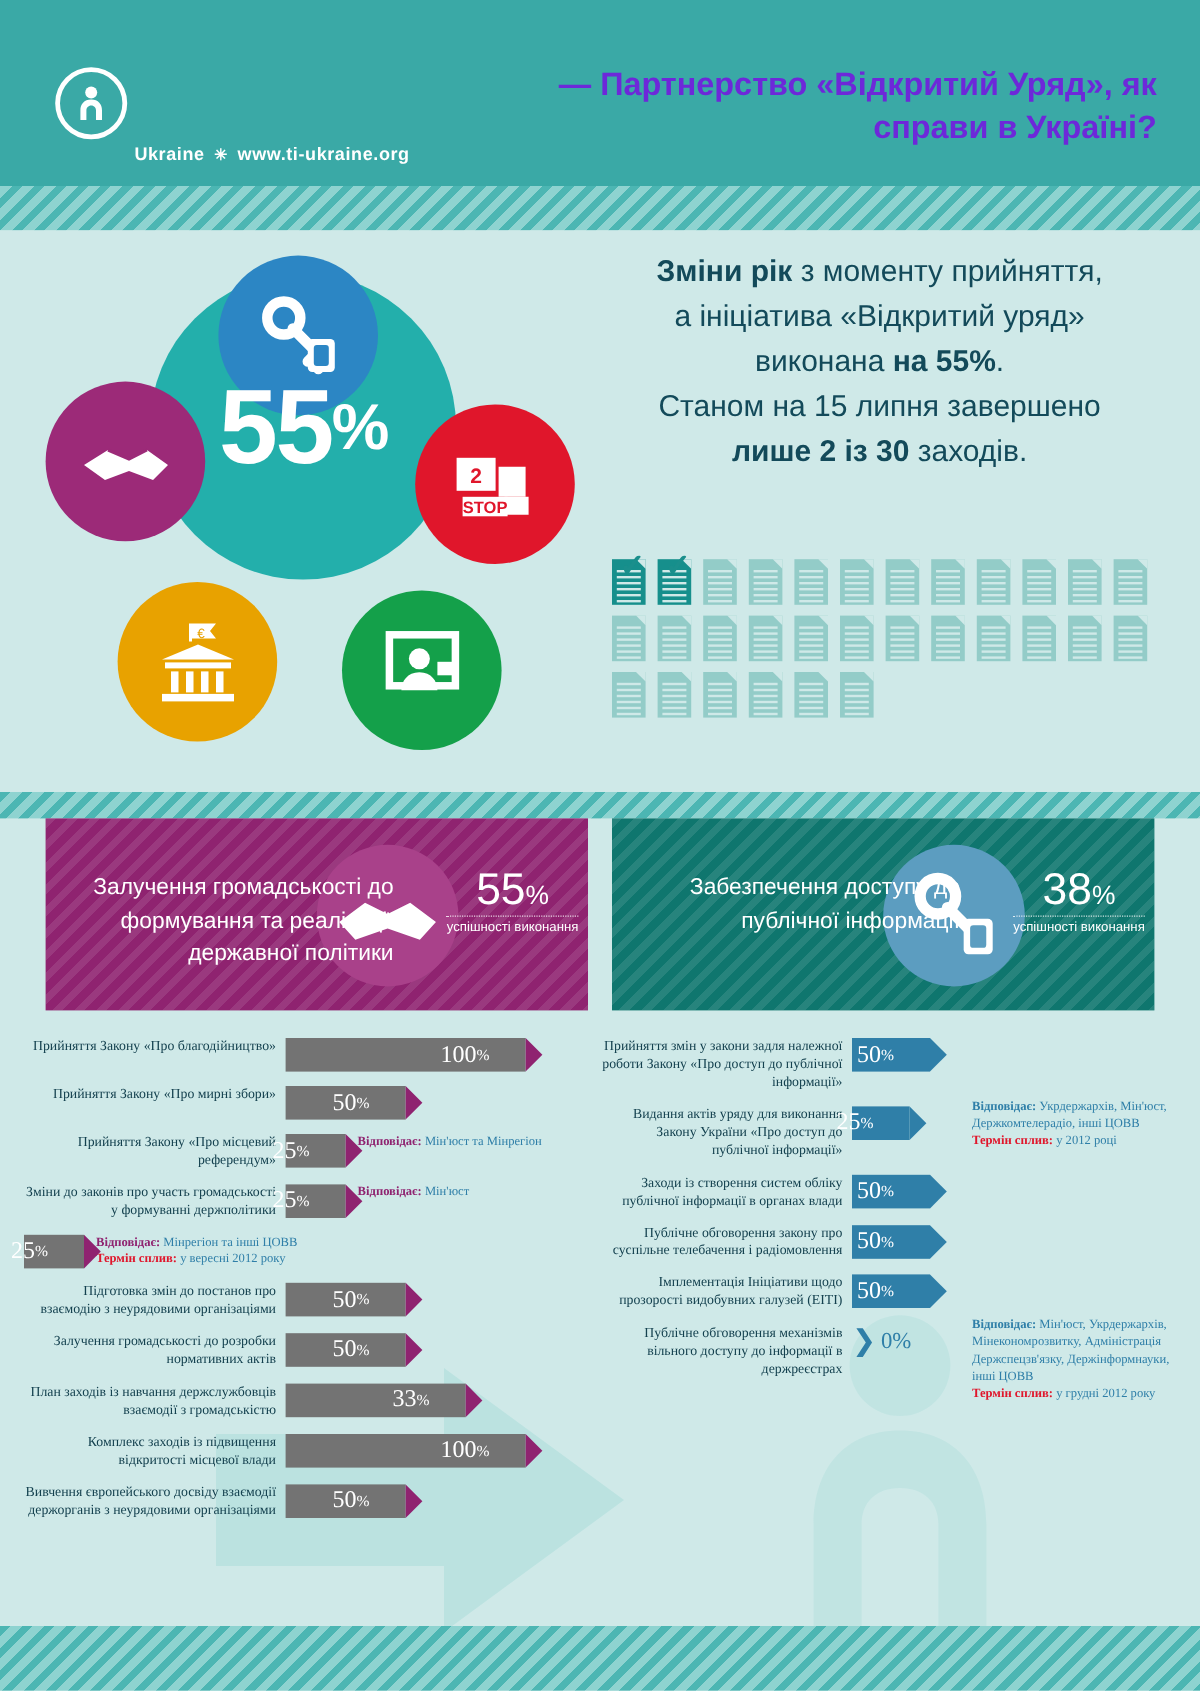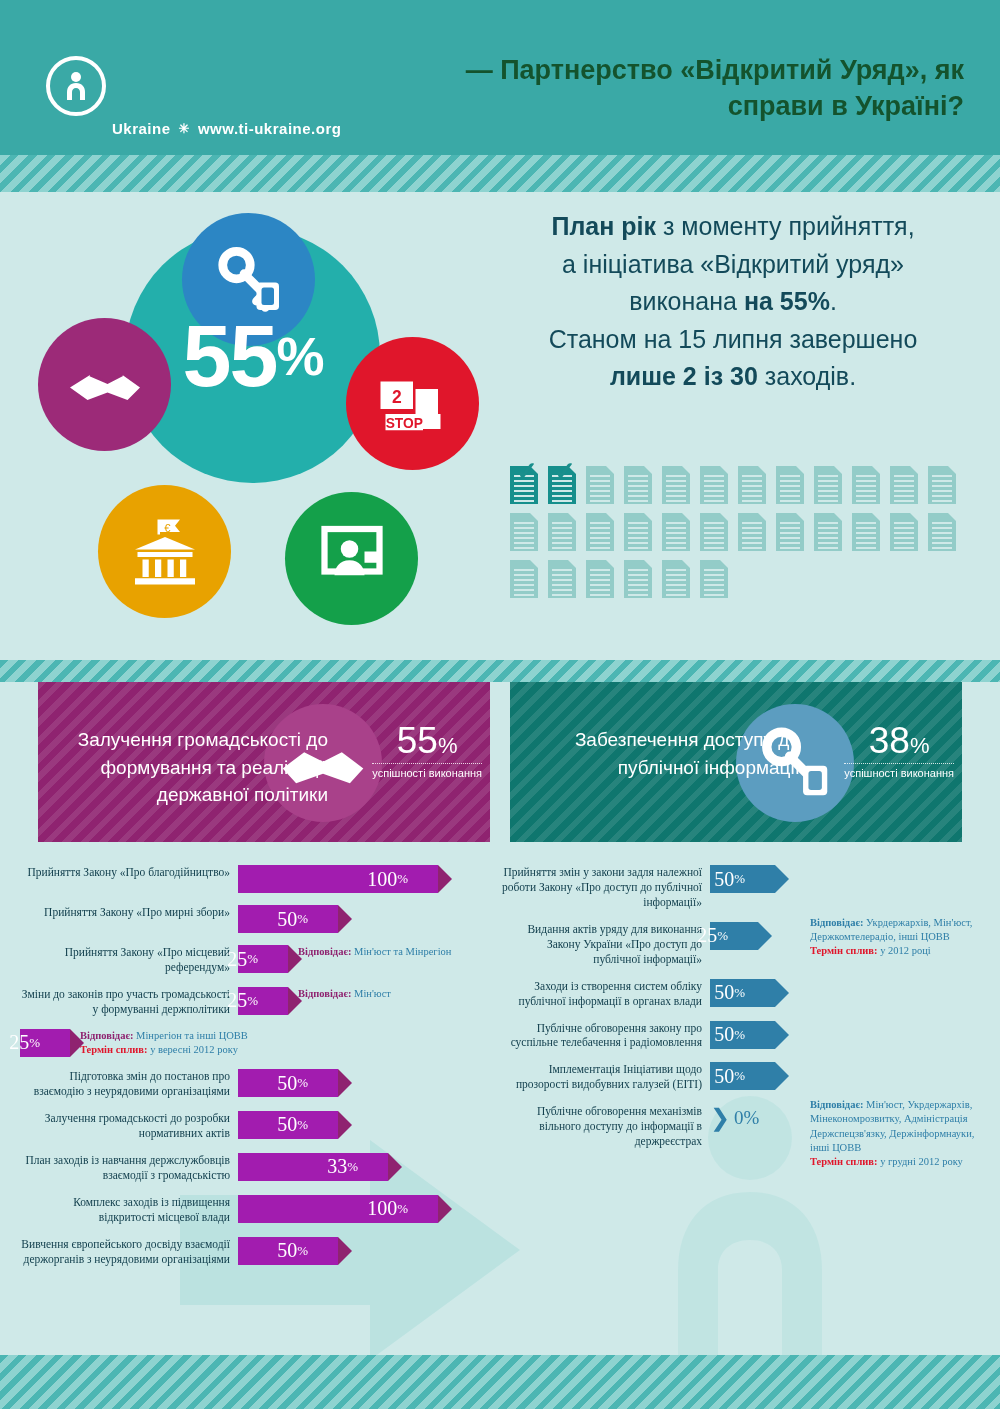--- a/index.html
+++ b/index.html
@@ -47,21 +47,21 @@
   .logo-sub {
     position: absolute; left: 66px; top: 68px; color: #fff;
     font-size: 15px; font-weight: bold; letter-spacing: .5px;
     display: flex; align-items: center; gap: 8px;
   }
   .logo-sub .star { font-size: 13px; }
 
   
   .header-title {
     position: absolute; right: 36px; top: 52px; width: 580px;
-    text-align: right; color: #14532d; font-weight: bold;
+    text-align: right; color: #6d28d9; font-weight: bold;
     font-size: 27px; line-height: 1.35;
   }
 
   
   .hero {
     position: absolute; left: 0; top: 192px; width: 1000px; height: 468px;
     background: #cfe9e8;
   }
   .big-circle {
     position: absolute; left: 125px; top: 228px;
@@ -169,21 +169,21 @@
   .row .lbl {
     width: 218px; text-align: right; font-size: 11.5px; line-height: 1.3;
     color: #14414f; padding-right: 8px;
   }
   .bar-wrap { position: relative; height: 28px; display: flex; align-items: center; }
   .bar {
     height: 28px; position: relative; display: flex; align-items: center;
     justify-content: flex-end; padding-right: 30px; color: #fff;
     font-size: 20px; font-weight: normal;
   }
-  .bar.purple { background: #a21caf; }
+  .bar.purple { background: #737373; }
   .bar.blue   { background: #2f7fa8; }
   .bar::after {
     content: ""; position: absolute; right: -14px; top: 0;
     border-style: solid; border-width: 14px 0 14px 14px;
   }
   .bar.purple::after { border-color: transparent transparent transparent #8f2370; }
   .bar.blue::after   { border-color: transparent transparent transparent #2f7fa8; }
   .bar .pct-sm { font-size: 13px; }
 
   .zero-mark { display: flex; align-items: center; gap: 4px; }
@@ -279,21 +279,21 @@
     <rect x="42" y="26" width="12" height="9" fill="#fff"></rect>
   </svg>
 </div>
 
 <div class="big-pct">
   <span>55</span>
     <span class="sm">%</span>
 </div>
 
 <div class="hero-text">
-  <b>План рік</b> з моменту прийняття,<br>
+  <b>Зміни рік</b> з моменту прийняття,<br>
   а ініціатива «Відкритий уряд»<br>
   виконана <b>на 55%</b>.<br>
   Станом на 15 липня завершено<br>
   <b>лише 2 із 30</b> заходів.
 </div>
 
 <div class="docs" id="docs">
     <div class="doc done">
       <div class="lines">
         <i></i>

